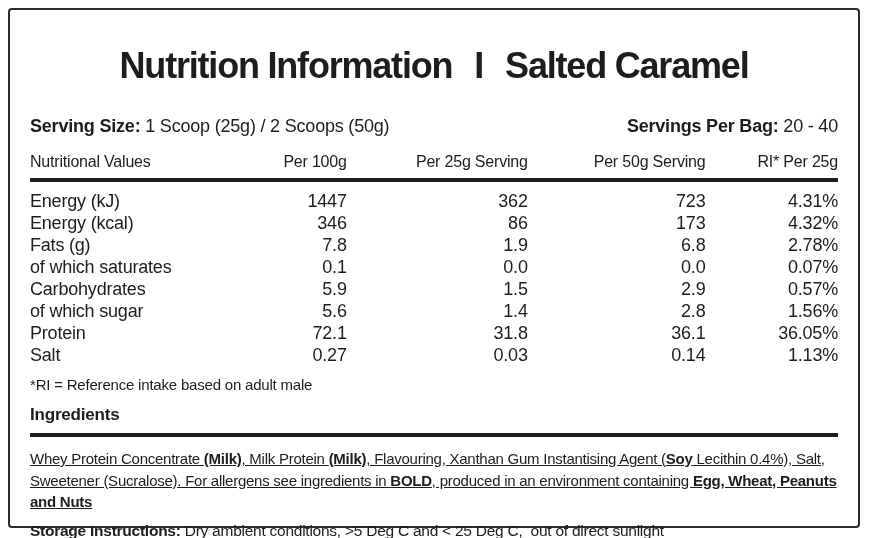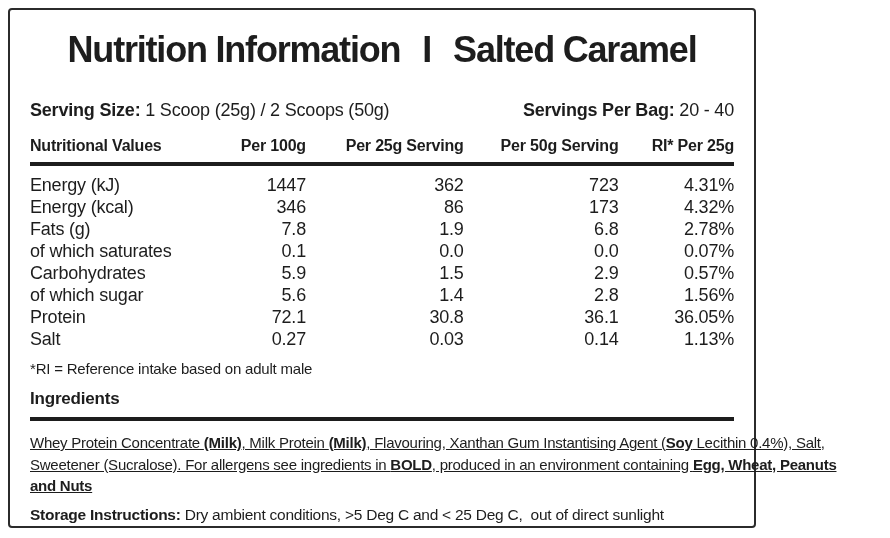--- a/index.html
+++ b/index.html
@@ -5,24 +5,24 @@
   * { box-sizing: border-box; margin: 0; padding: 0; }
   html, body { width: 890px; height: 538px; background: #ffffff; }
   body {
     font-family: "Liberation Sans", "DejaVu Sans", sans-serif;
     color: #1d1d1d;
     position: relative;
   }
   .card {
     position: absolute;
     left: 8px; top: 8px;
-    width: 748px; height: 520px;
+    width: 852px; height: 520px;
     border: 2px solid #2b2b2b;
     border-radius: 4px;
-    padding: 0 20px;
+    padding: 16px 20px;
   }
   .title {
     margin-top: 20px;
     text-align: center;
     font-size: 36px;
     font-weight: 700;
     letter-spacing: -1.2px;
     line-height: 40px;
     white-space: nowrap;
   }
@@ -37,21 +37,21 @@
     white-space: pre;
   }
   table {
     width: 100%;
     border-collapse: collapse;
     table-layout: fixed;
     margin-top: 12px;
   }
   th {
     font-size: 16px;
-    font-weight: 700;
+    font-weight: 400;
     text-align: right;
     padding: 4px 0 7px 0;
     border-bottom: 4px solid #1d1d1d;
     letter-spacing: -0.2px;
     white-space: nowrap;
     margin-left: 36px;
   }
   td {
     font-size: 18px;
     text-align: right;
@@ -152,21 +152,21 @@
       <tr>
         <td class="l">of which sugar</td>
         <td>5.6</td>
         <td>1.4</td>
         <td>2.8</td>
         <td>1.56%</td>
       </tr>
       <tr>
         <td class="l">Protein</td>
         <td>72.1</td>
-        <td>30.8</td>
+        <td>31.8</td>
         <td>36.1</td>
         <td>36.05%</td>
       </tr>
       <tr>
         <td class="l">Salt</td>
         <td>0.27</td>
         <td>0.03</td>
         <td>0.14</td>
         <td>1.13%</td>
       </tr>

